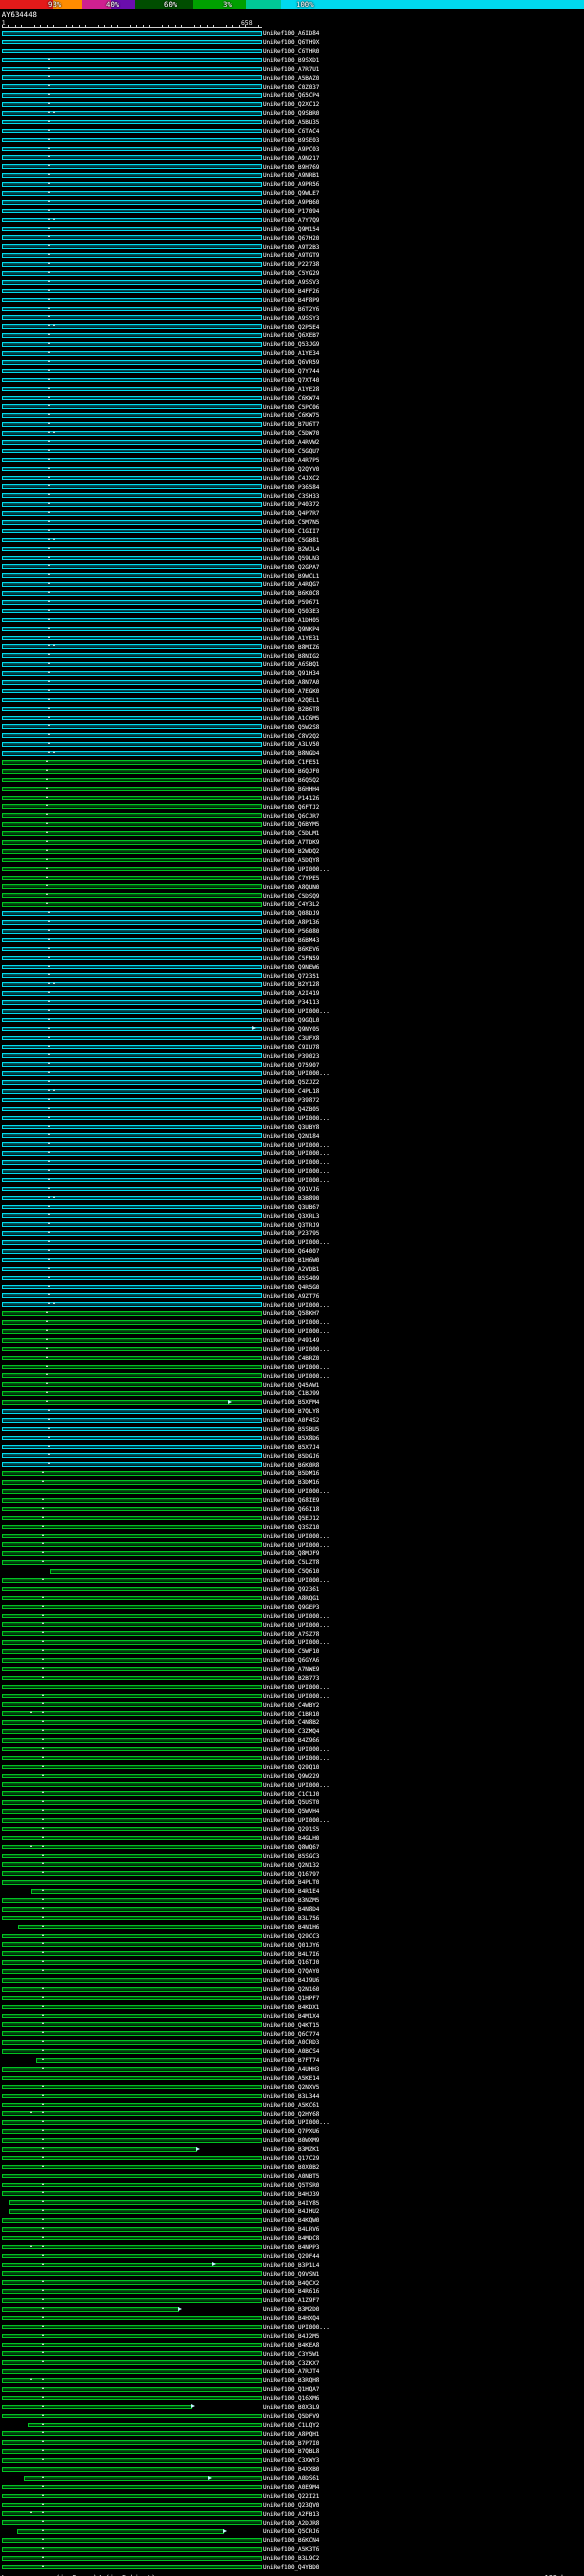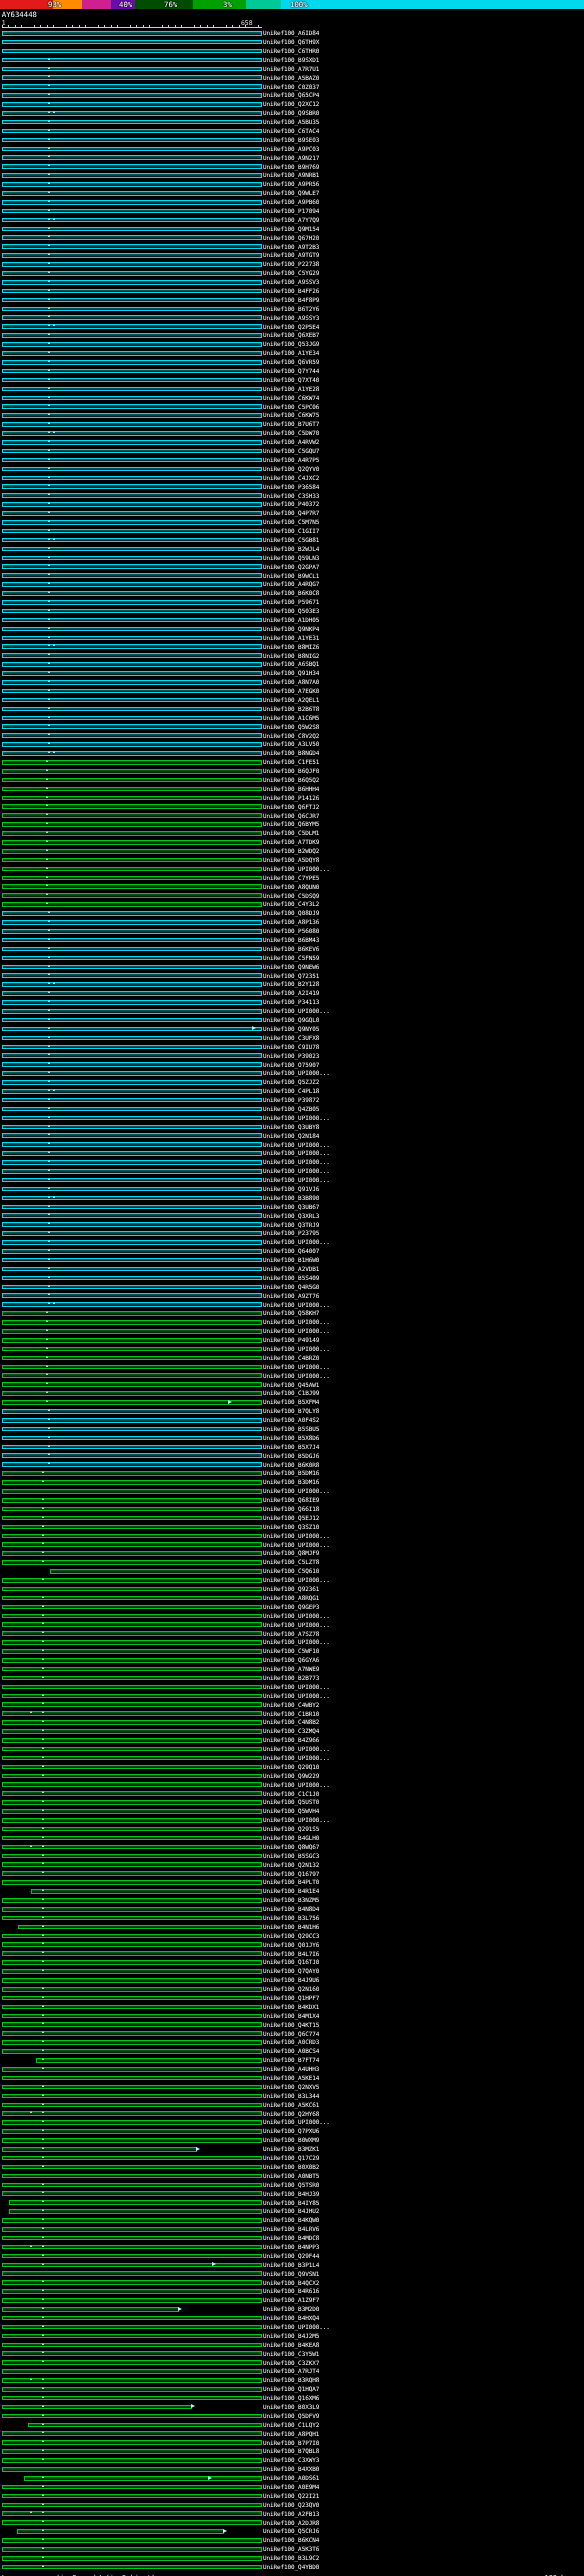--- a/index.html
+++ b/index.html
@@ -4,24 +4,24 @@
 <style>
   html,body{margin:0;padding:0;background:#000;}
   body{width:585px;height:2576px;overflow:hidden;position:relative;
        font-family:"DejaVu Sans Mono",monospace;}
   
   #scale{position:relative;height:9.1px;display:flex;width:585px;}
   #scale i{display:block;height:100%;}
   .scale-label{position:absolute;top:0;font-size:7.3px;line-height:9.1px;color:#fff;
                text-shadow:0 0 1.8px #000,0 0 1.8px #000;}
   .scale-label:nth-of-type(1){left:48px;}
-  .scale-label:nth-of-type(2){left:119px;}
+  .scale-label:nth-of-type(2){left:106px;}
   .scale-label:nth-of-type(3){left:164px;}
   .scale-label:nth-of-type(4){left:223px;}
-  .scale-label:nth-of-type(5){left:290px;}
+  .scale-label:nth-of-type(5){left:296px;}
   
   #query-row{height:11px;color:#fff;font-size:7.3px;line-height:11px;padding-left:1.8px;}
   
   #ruler{position:relative;height:9.1px;color:#ddd;font-size:6.4px;}
   #ruler .start{position:absolute;left:1.8px;top:-0.9px;}
   #ruler .end{position:absolute;left:241px;top:-0.9px;}
   #ruler .line{position:absolute;left:1.8px;width:260px;bottom:0.9px;height:2.7px;
     background:repeating-linear-gradient(90deg,#cfcfcf 0 0.9px,transparent 0.9px 6.4px);
     border-bottom:0.9px solid #cfcfcf;}
   
@@ -50,21 +50,21 @@
     <i style="width: 9%; background: rgb(227, 26, 26);"></i>
     <i style="width: 5%; background: rgb(255, 140, 0);"></i>
     <i style="width: 5%; background: rgb(208, 32, 144);"></i>
     <i style="width: 4%; background: rgb(106, 13, 173);"></i>
     <i style="width: 10%; background: rgb(0, 77, 0);"></i>
     <i style="width: 9%; background: rgb(0, 160, 0);"></i>
     <i style="width: 6%; background: rgb(0, 200, 150);"></i>
     <i style="width: 52%; background: rgb(0, 216, 238);"></i>
     <span class="scale-label">93%</span>
     <span class="scale-label">40%</span>
-    <span class="scale-label">76%</span>
+    <span class="scale-label">60%</span>
     <span class="scale-label">3%</span>
     <span class="scale-label">100%</span>
   </div>
 
 <div id="query-row">AY634448</div>
 
 <div id="ruler">
   <span class="start">1</span>
   <span class="end">658</span>
   <div class="line"></div>

